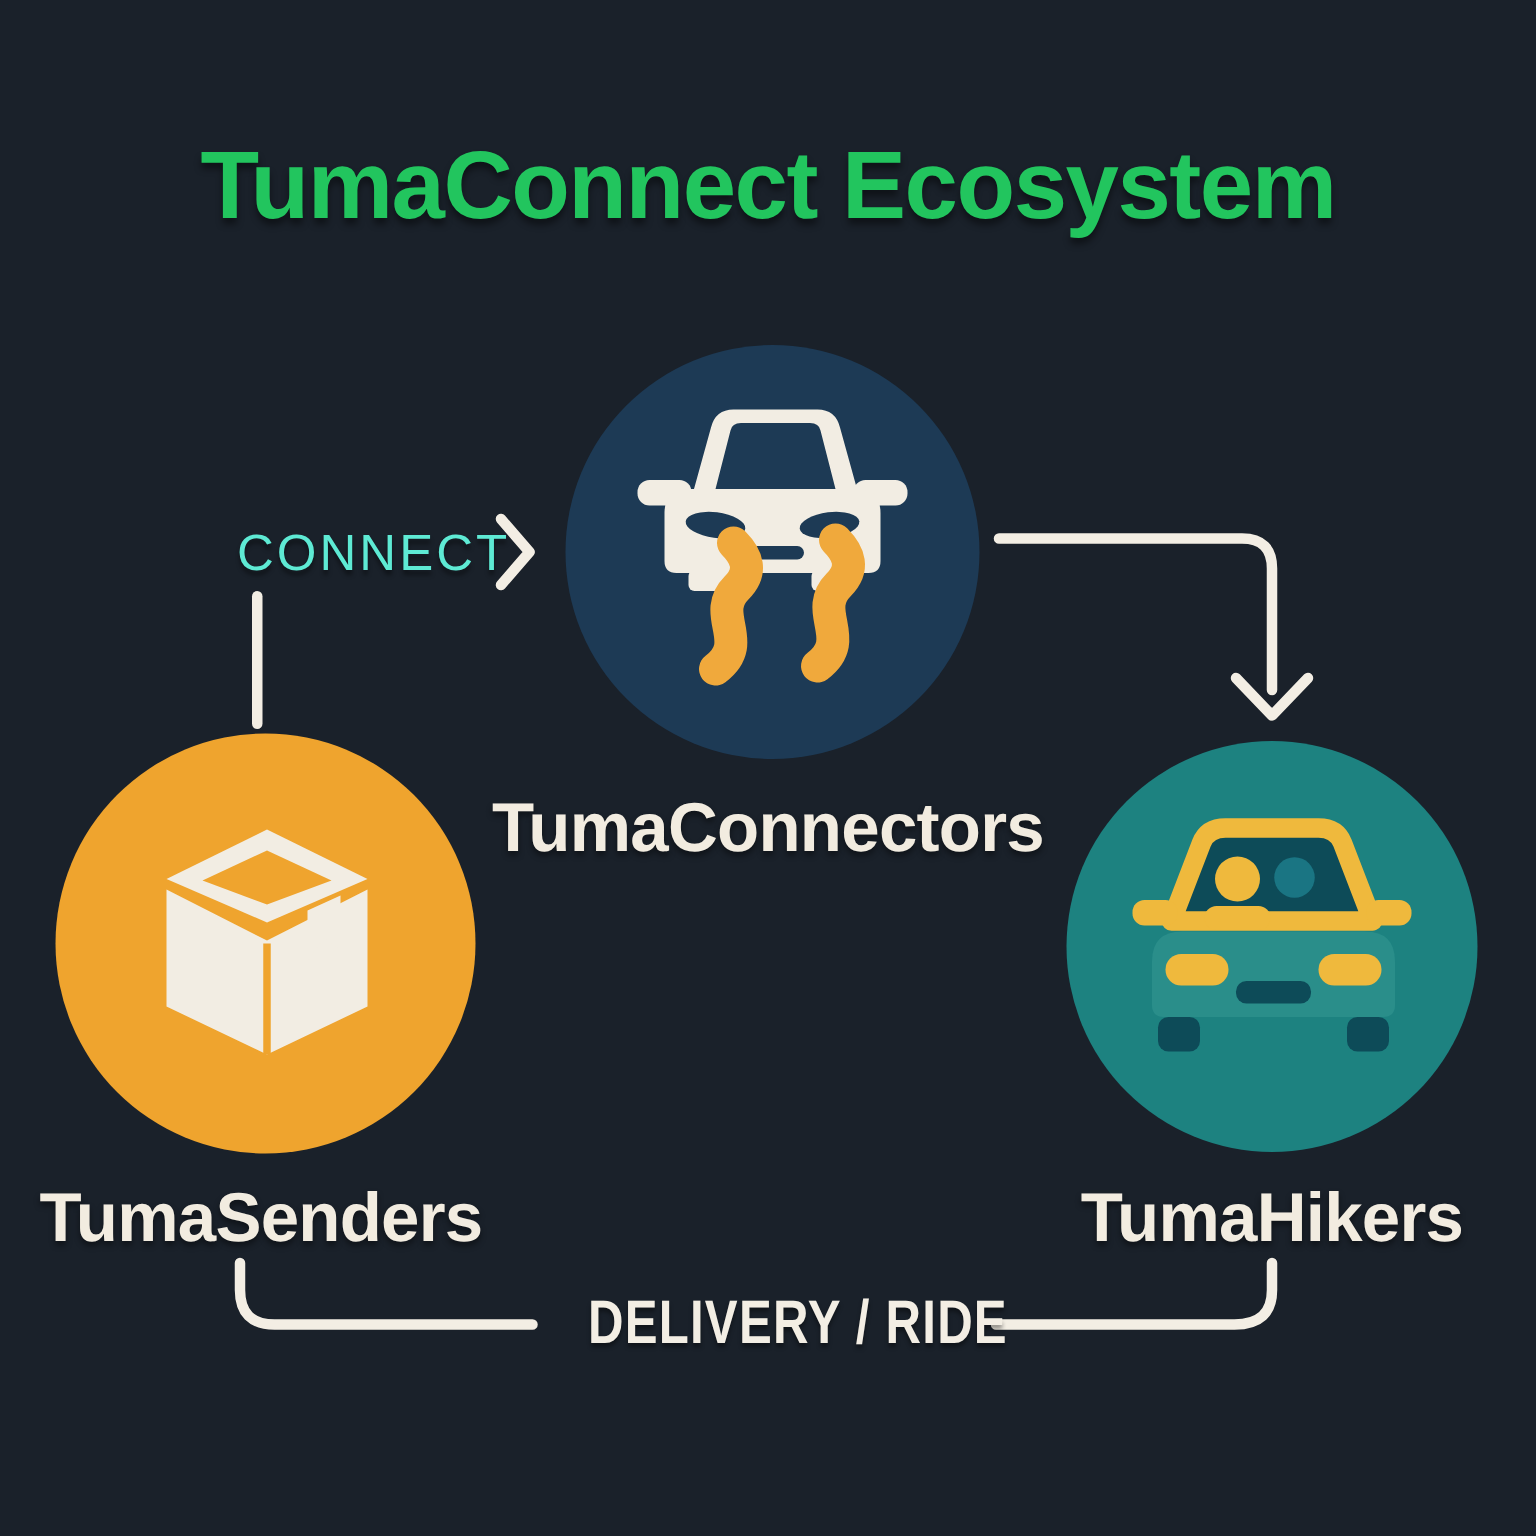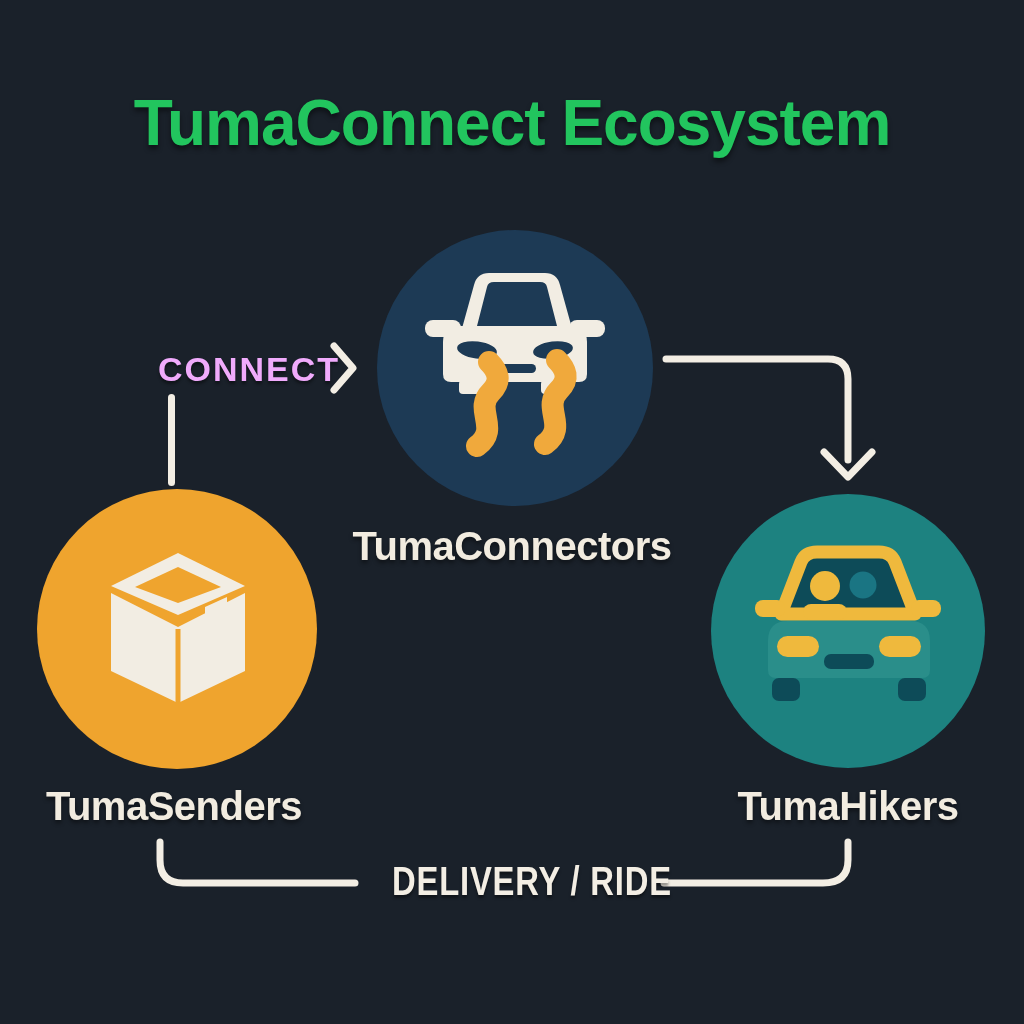--- a/index.html
+++ b/index.html
@@ -20,30 +20,30 @@
   }
   .node{
     position:absolute;border-radius:50%;
   }
   .node svg{position:absolute;left:0;top:0;}
   .node-connectors{left:377px;top:230px;width:276px;height:276px;background:#1d3a55;}
   .node-senders{left:37px;top:489px;width:280px;height:280px;background:#efa42e;}
   .node-hikers{left:711px;top:494px;width:274px;height:274px;background:#1d8280;}
   .node-label{
     position:absolute;width:500px;text-align:center;
-    font-size:40px;font-weight:800;letter-spacing:-0.5px;
+    font-size:46px;font-weight:800;letter-spacing:-0.5px;
     color:#f2ece0;text-shadow:0 3px 4px rgba(0,0,0,.45);
   }
   .label-connectors{left:262px;top:524px;}
   .label-senders{left:-76px;top:784px;}
   .label-hikers{left:598px;top:784px;}
   .edge-label-connect{
     position:absolute;left:158px;top:350px;
-    font-size:34px;font-weight:700;letter-spacing:2px;
-    color:#f0abfc;text-shadow:0 3px 3px rgba(0,0,0,.4);
+    font-size:34px;font-weight:400;letter-spacing:2px;
+    color:#5eead4;text-shadow:0 3px 3px rgba(0,0,0,.4);
     white-space:nowrap;
   }
   .chevron-connect{position:absolute;left:329px;top:341px;}
   .vline{
     position:absolute;left:168px;top:394px;width:7px;height:92px;
     background:#f3eee4;border-radius:4px;
   }
   .arrow-right-svg{position:absolute;left:640px;top:330px;}
   .bracket-svg{position:absolute;left:140px;top:828px;}
   .edge-label-delivery{

